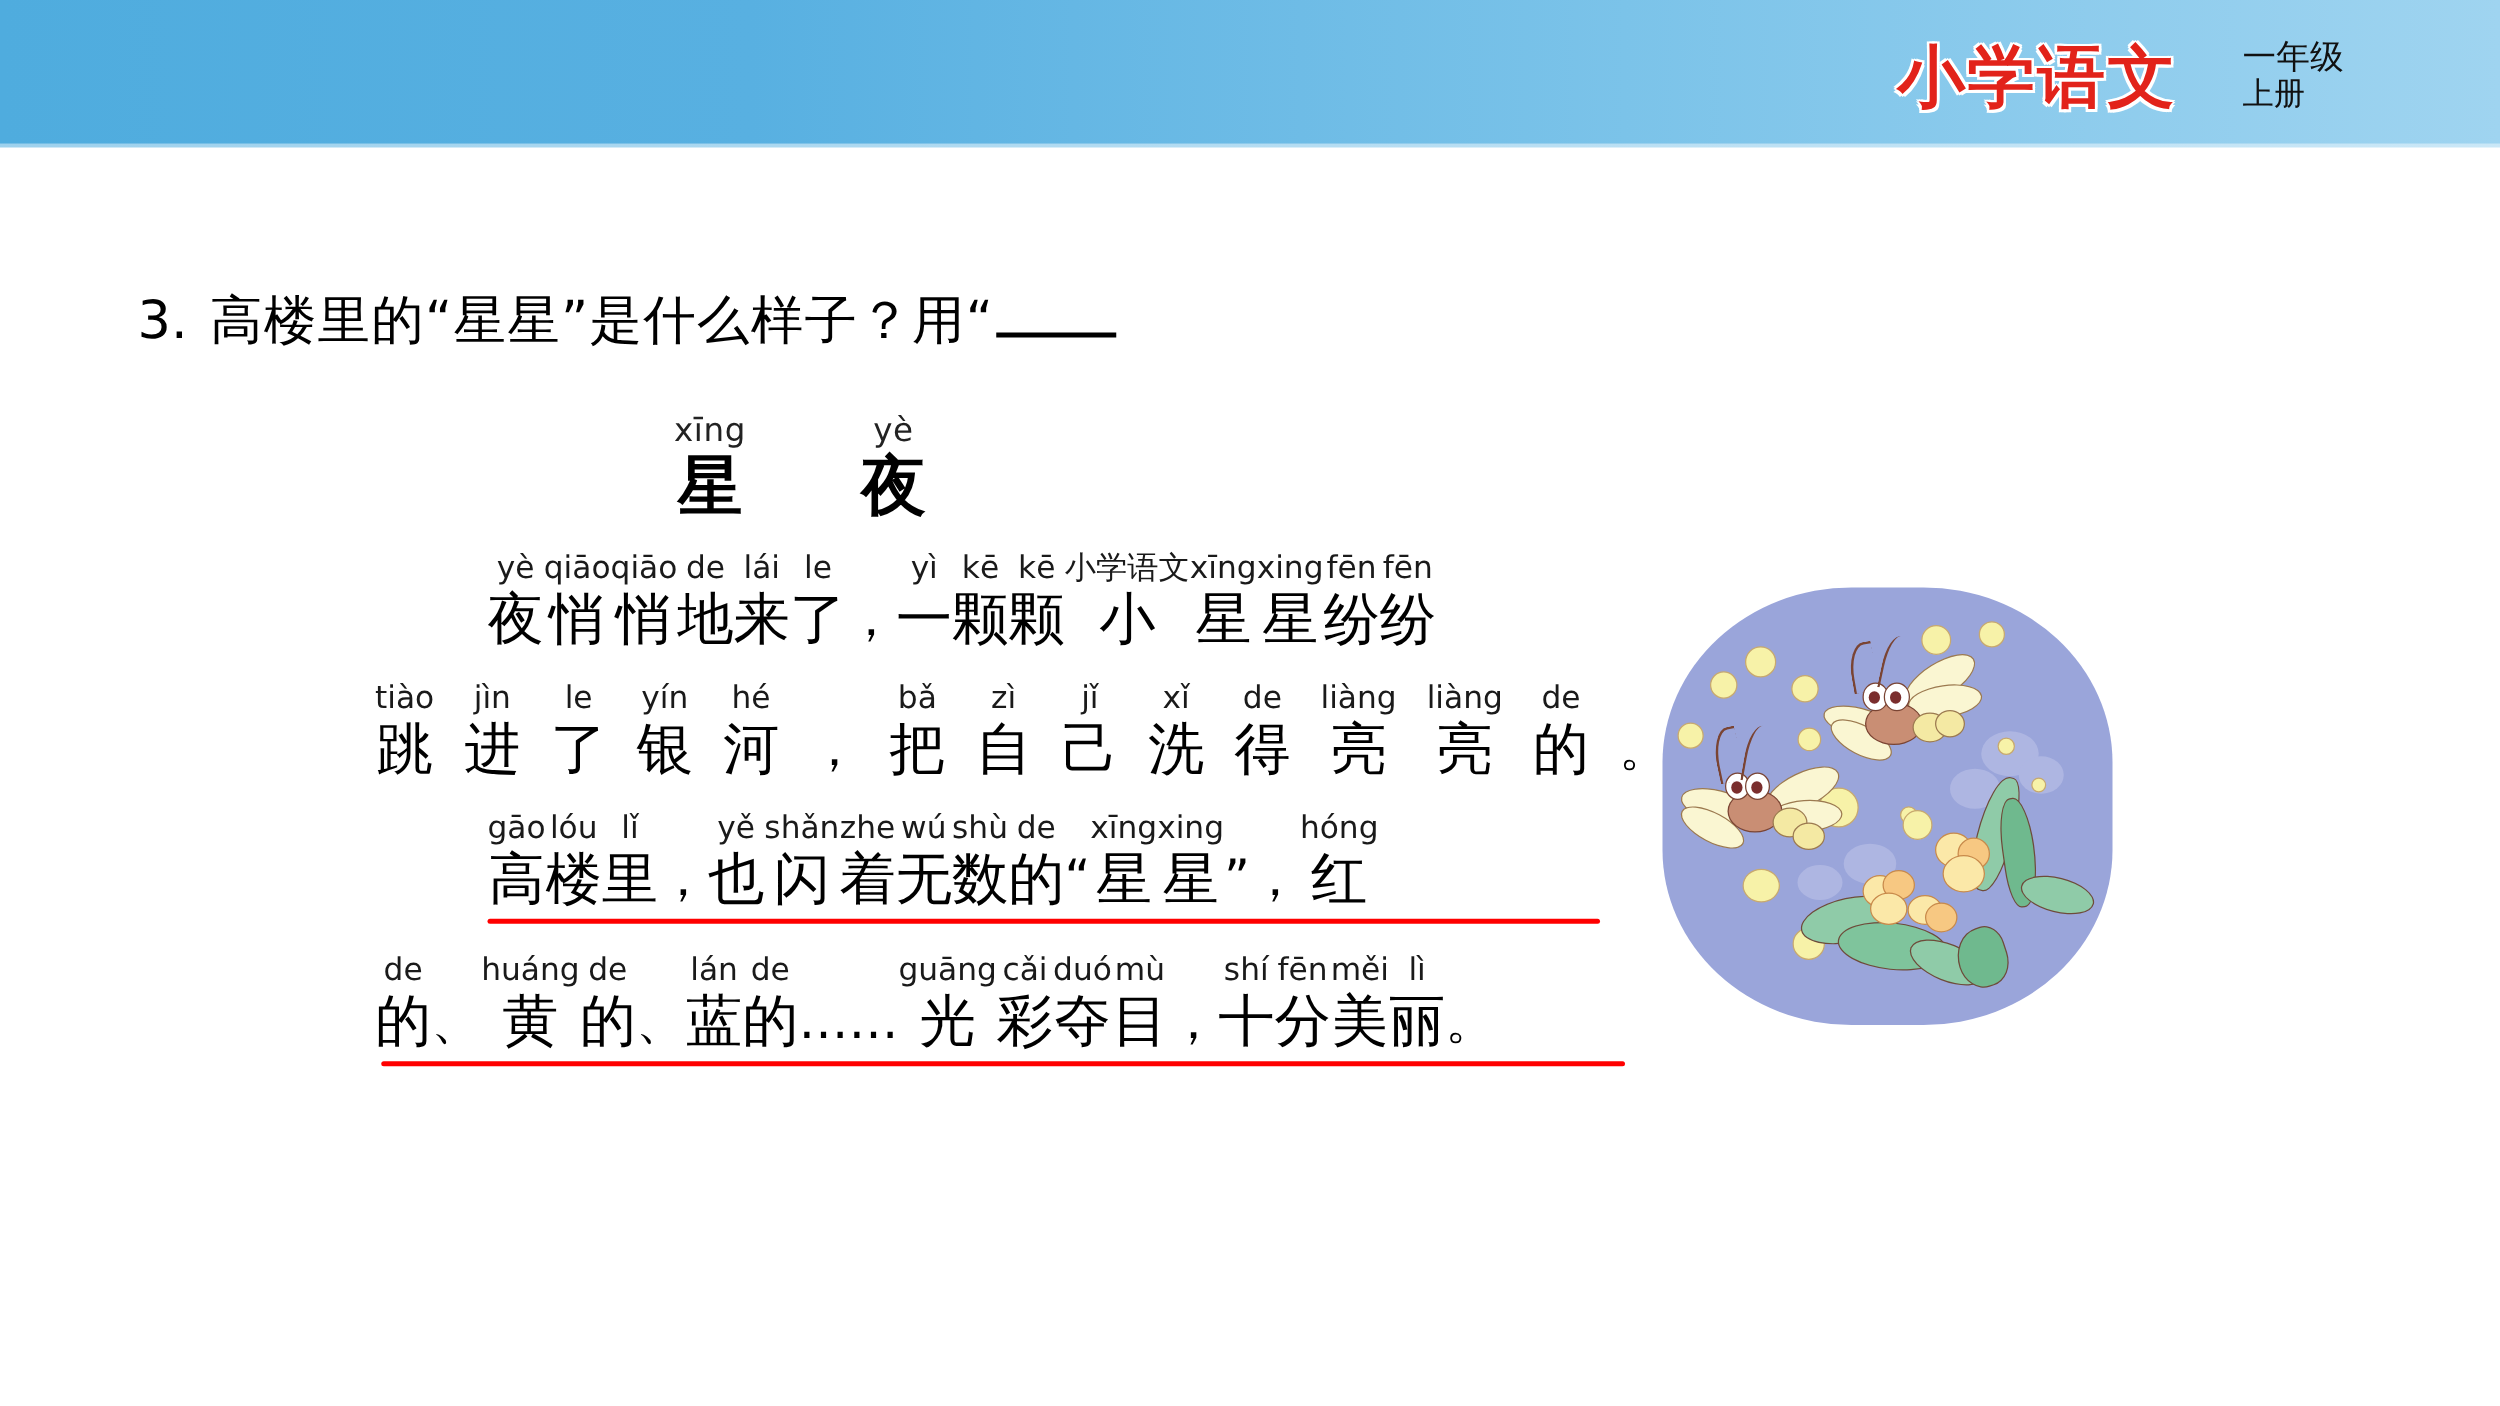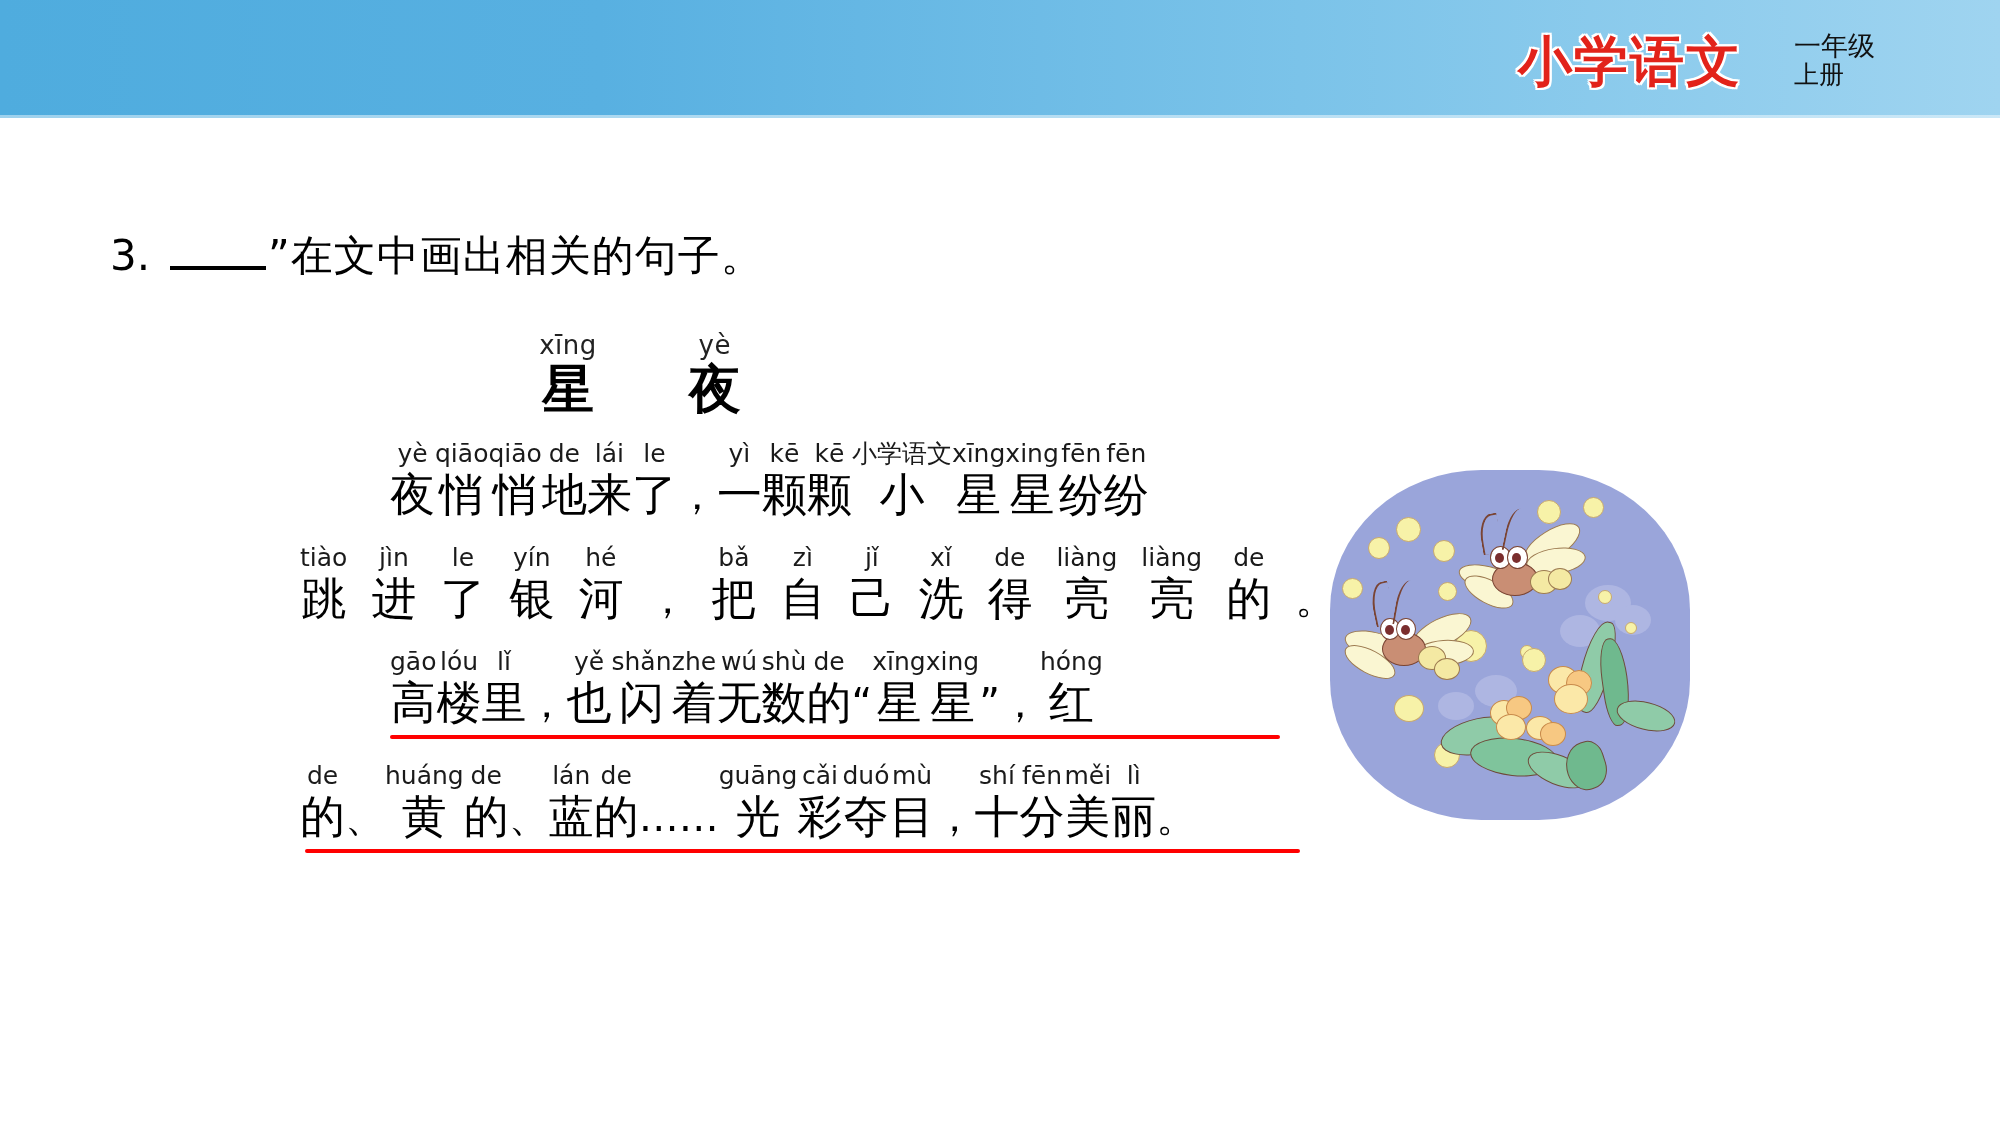--- a/index.html
+++ b/index.html
@@ -190,22 +190,22 @@
   <div class="grade-box">
     <div class="grade-line">一年级</div>
     <div class="grade-line second">上册</div>
   </div>
 </div>
 <div class="header-bottom-edge"></div>
 
 <div class="question-row">
   <span class="q-num">3.</span>
   <span class="q-text">
+    <span>高楼里的“星星”是什么样子？用“</span>
     <span class="q-blank"></span>
-    <span>”在文中画出相关的句子。</span>
   </span>
 </div>
 
 <div class="passage">
   <div class="title-line" id="passage-title">
       <div class="t-char-block">
         <div class="t-pinyin">xīng</div>
         <div class="t-han">星</div>
       </div>
       <div class="t-char-block">

